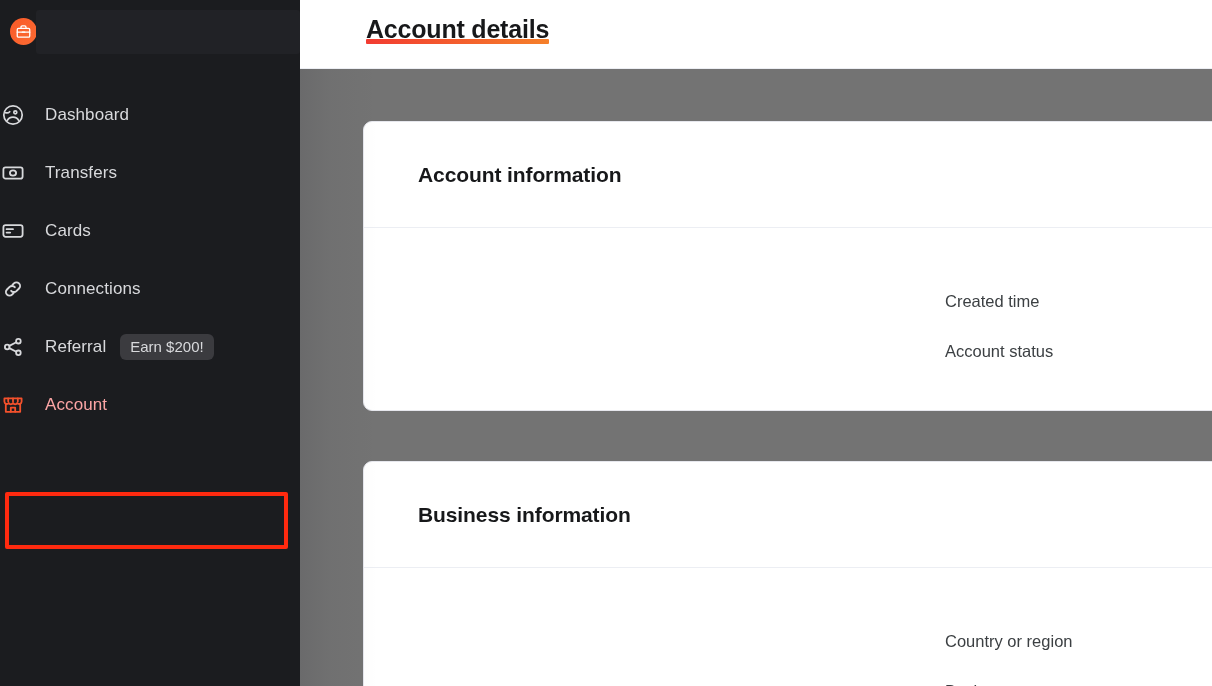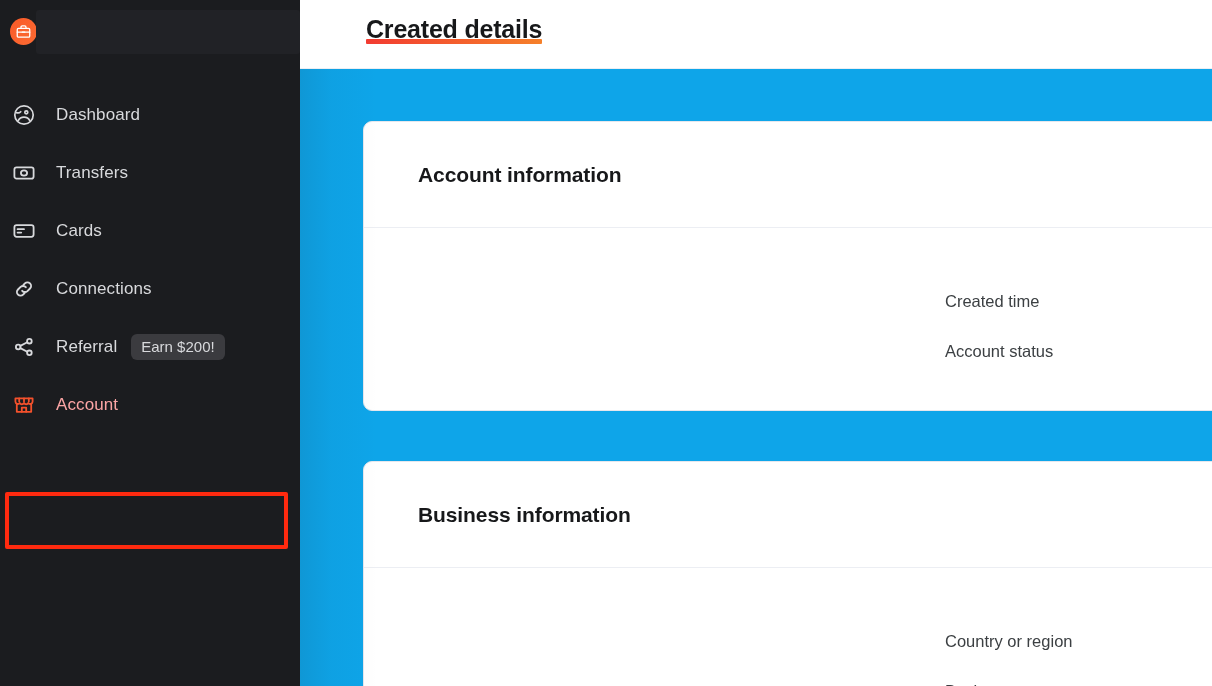--- a/index.html
+++ b/index.html
@@ -63,21 +63,20 @@
   .nav {
     position: relative;
     padding-top: 24px;
   }
 
   .nav-item {
     position: relative;
     display: flex;
     align-items: center;
     height: 58px;
-    padding-left: 11px;
     cursor: pointer;
     color: #d8d9dc;
   }
 
   .nav-icon {
     width: 26px;
     height: 26px;
     display: flex;
     align-items: center;
     justify-content: center;
@@ -200,21 +199,21 @@
     bottom: 0;
     height: 5px;
     background: linear-gradient(90deg, #f23b31 0%, #f5802a 100%);
     border-radius: 1px;
   }
 
   .content-scroll {
     position: relative;
     width: 912px;
     height: 617px;
-    background: #0ea5e9;
+    background: #737373;
     overflow: hidden;
   }
 
   
   .scroll-shadow-left {
     position: absolute;
     left: 0; top: 0; bottom: 0;
     width: 78px;
     background: linear-gradient(90deg, rgba(28,30,40,0.10) 0%, rgba(28,30,40,0.03) 40%, rgba(28,30,40,0.0) 100%);
     z-index: 5;
@@ -368,21 +367,21 @@
     </nav>
 
     <div class="annot-box"></div>
   </aside>
 
   <main class="main">
 
     <div class="page-header">
       <div class="tabs">
         <div class="tab active">
-          <span class="tab-label">Created details</span>
+          <span class="tab-label">Account details</span>
           <span class="tab-underline"></span>
         </div>
       </div>
     </div>
 
     <div class="content-scroll">
       <div class="scroll-shadow-left"></div>
 
       <section class="card card-1">
         <div class="card-header">

